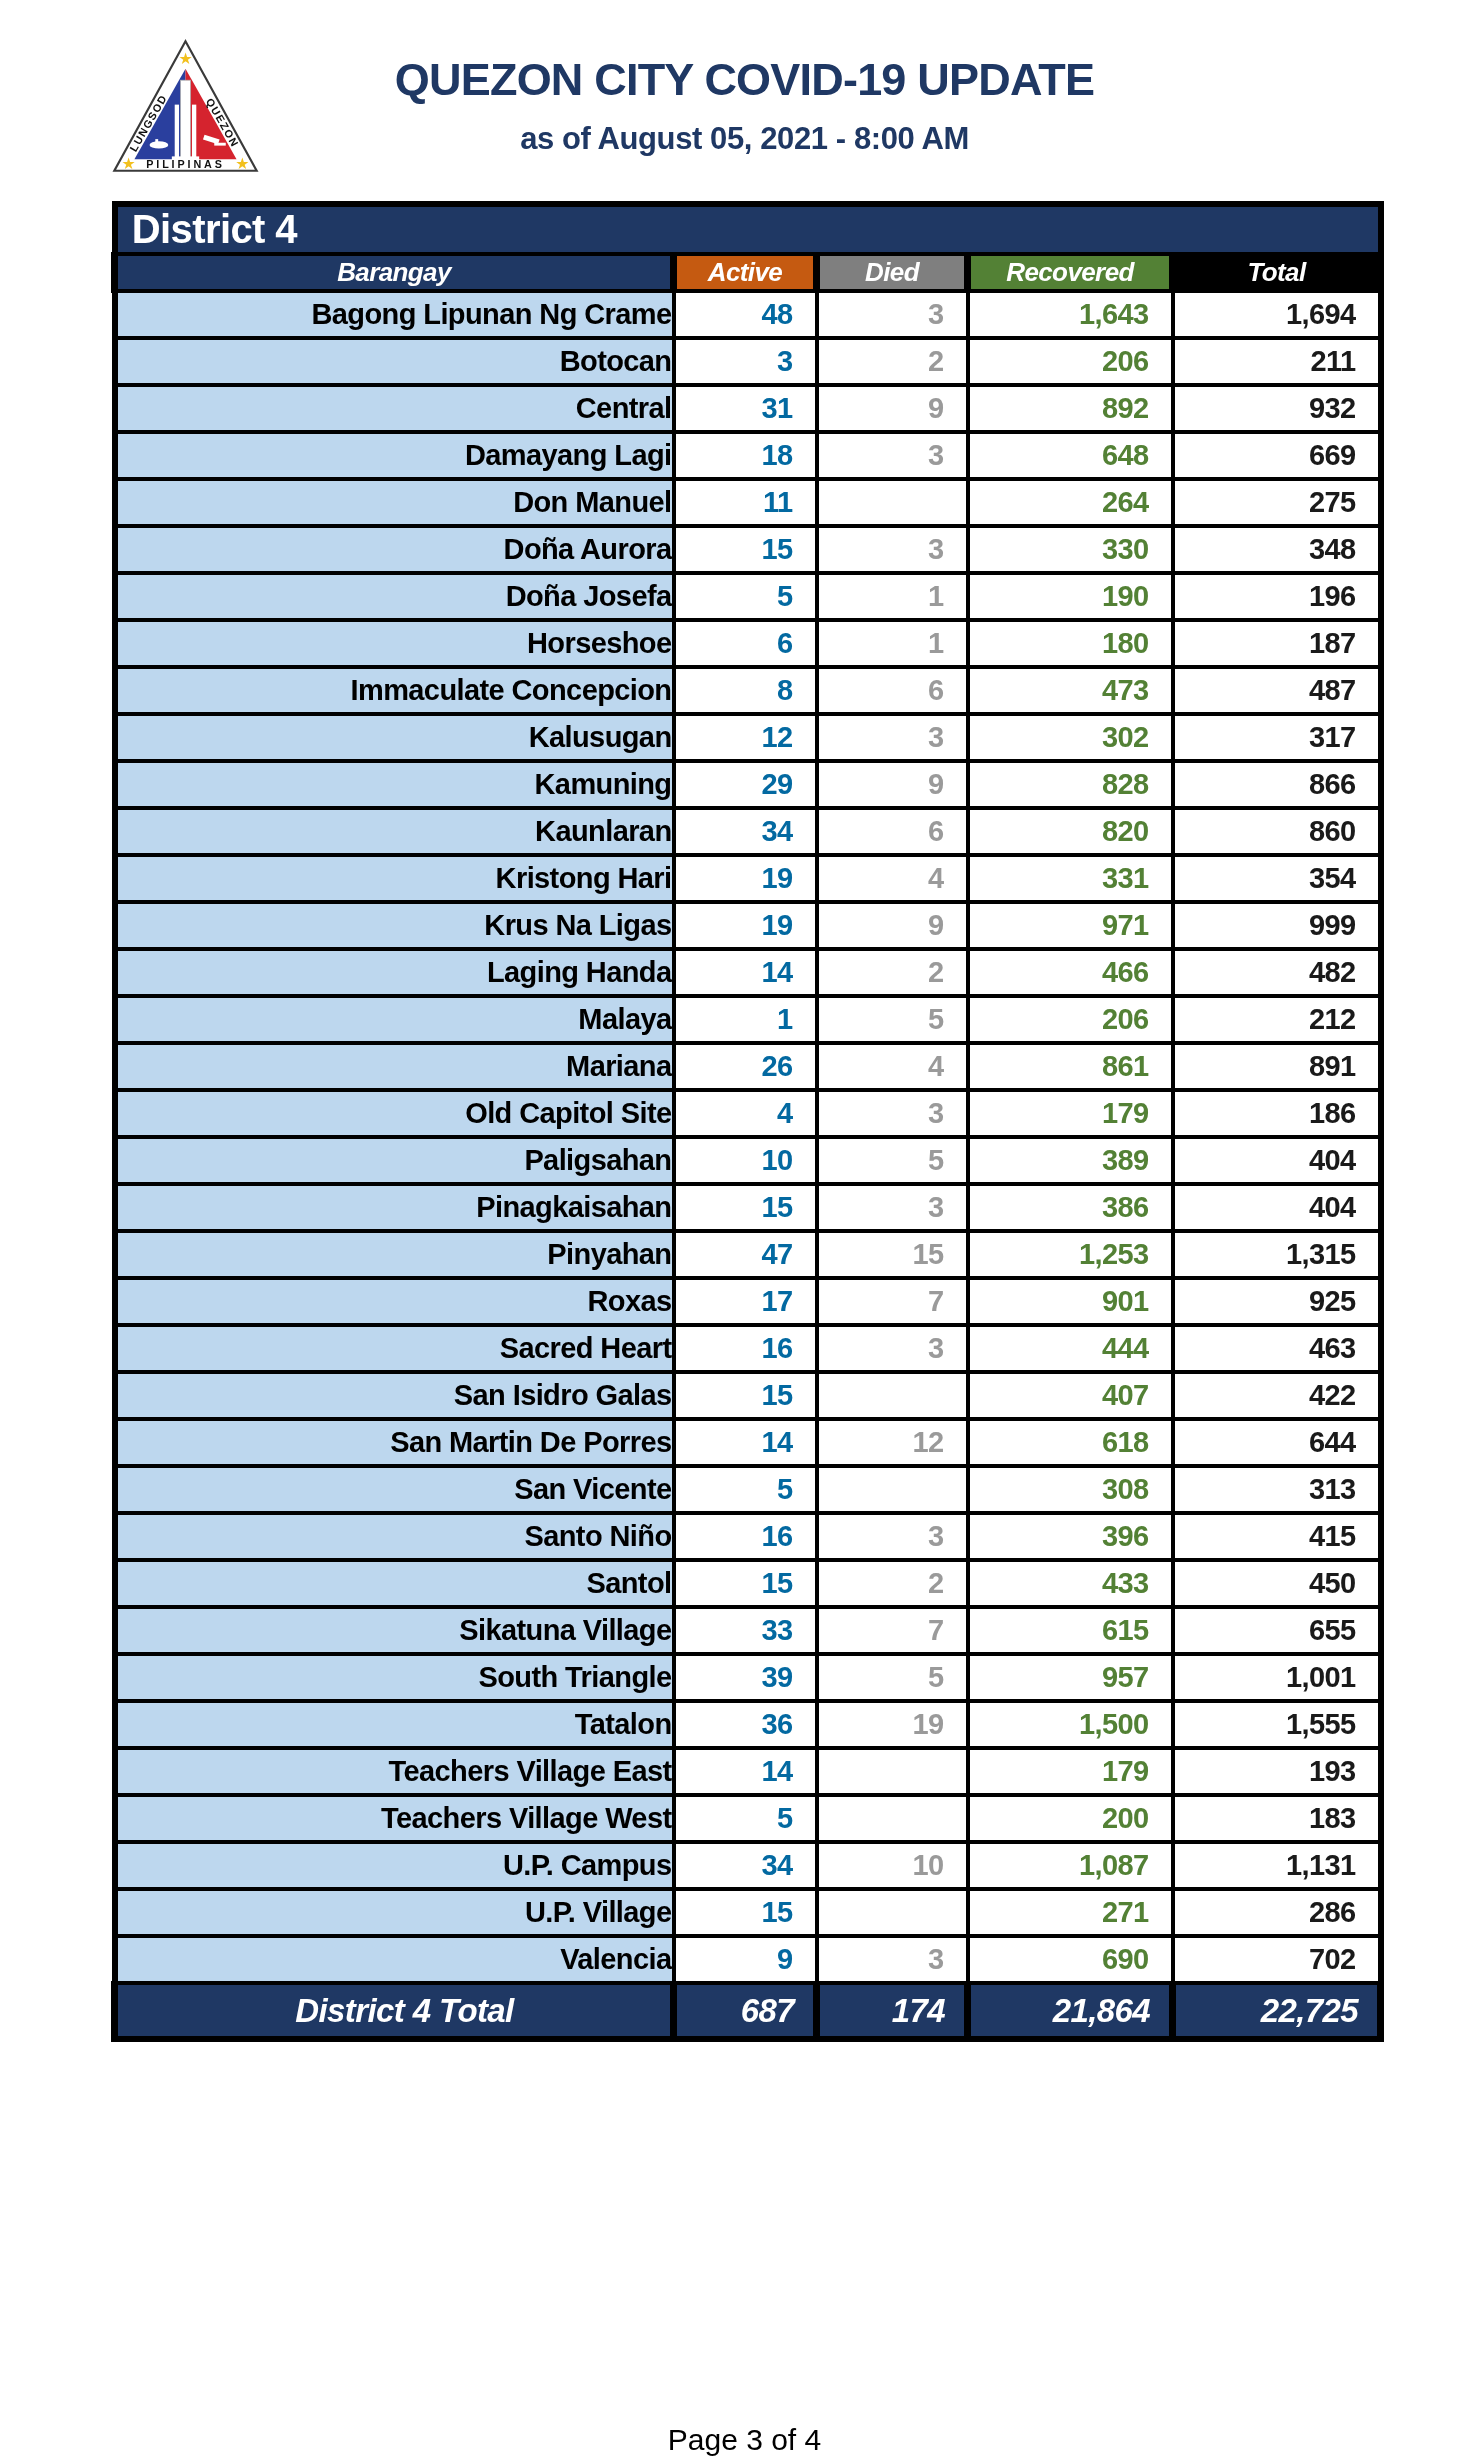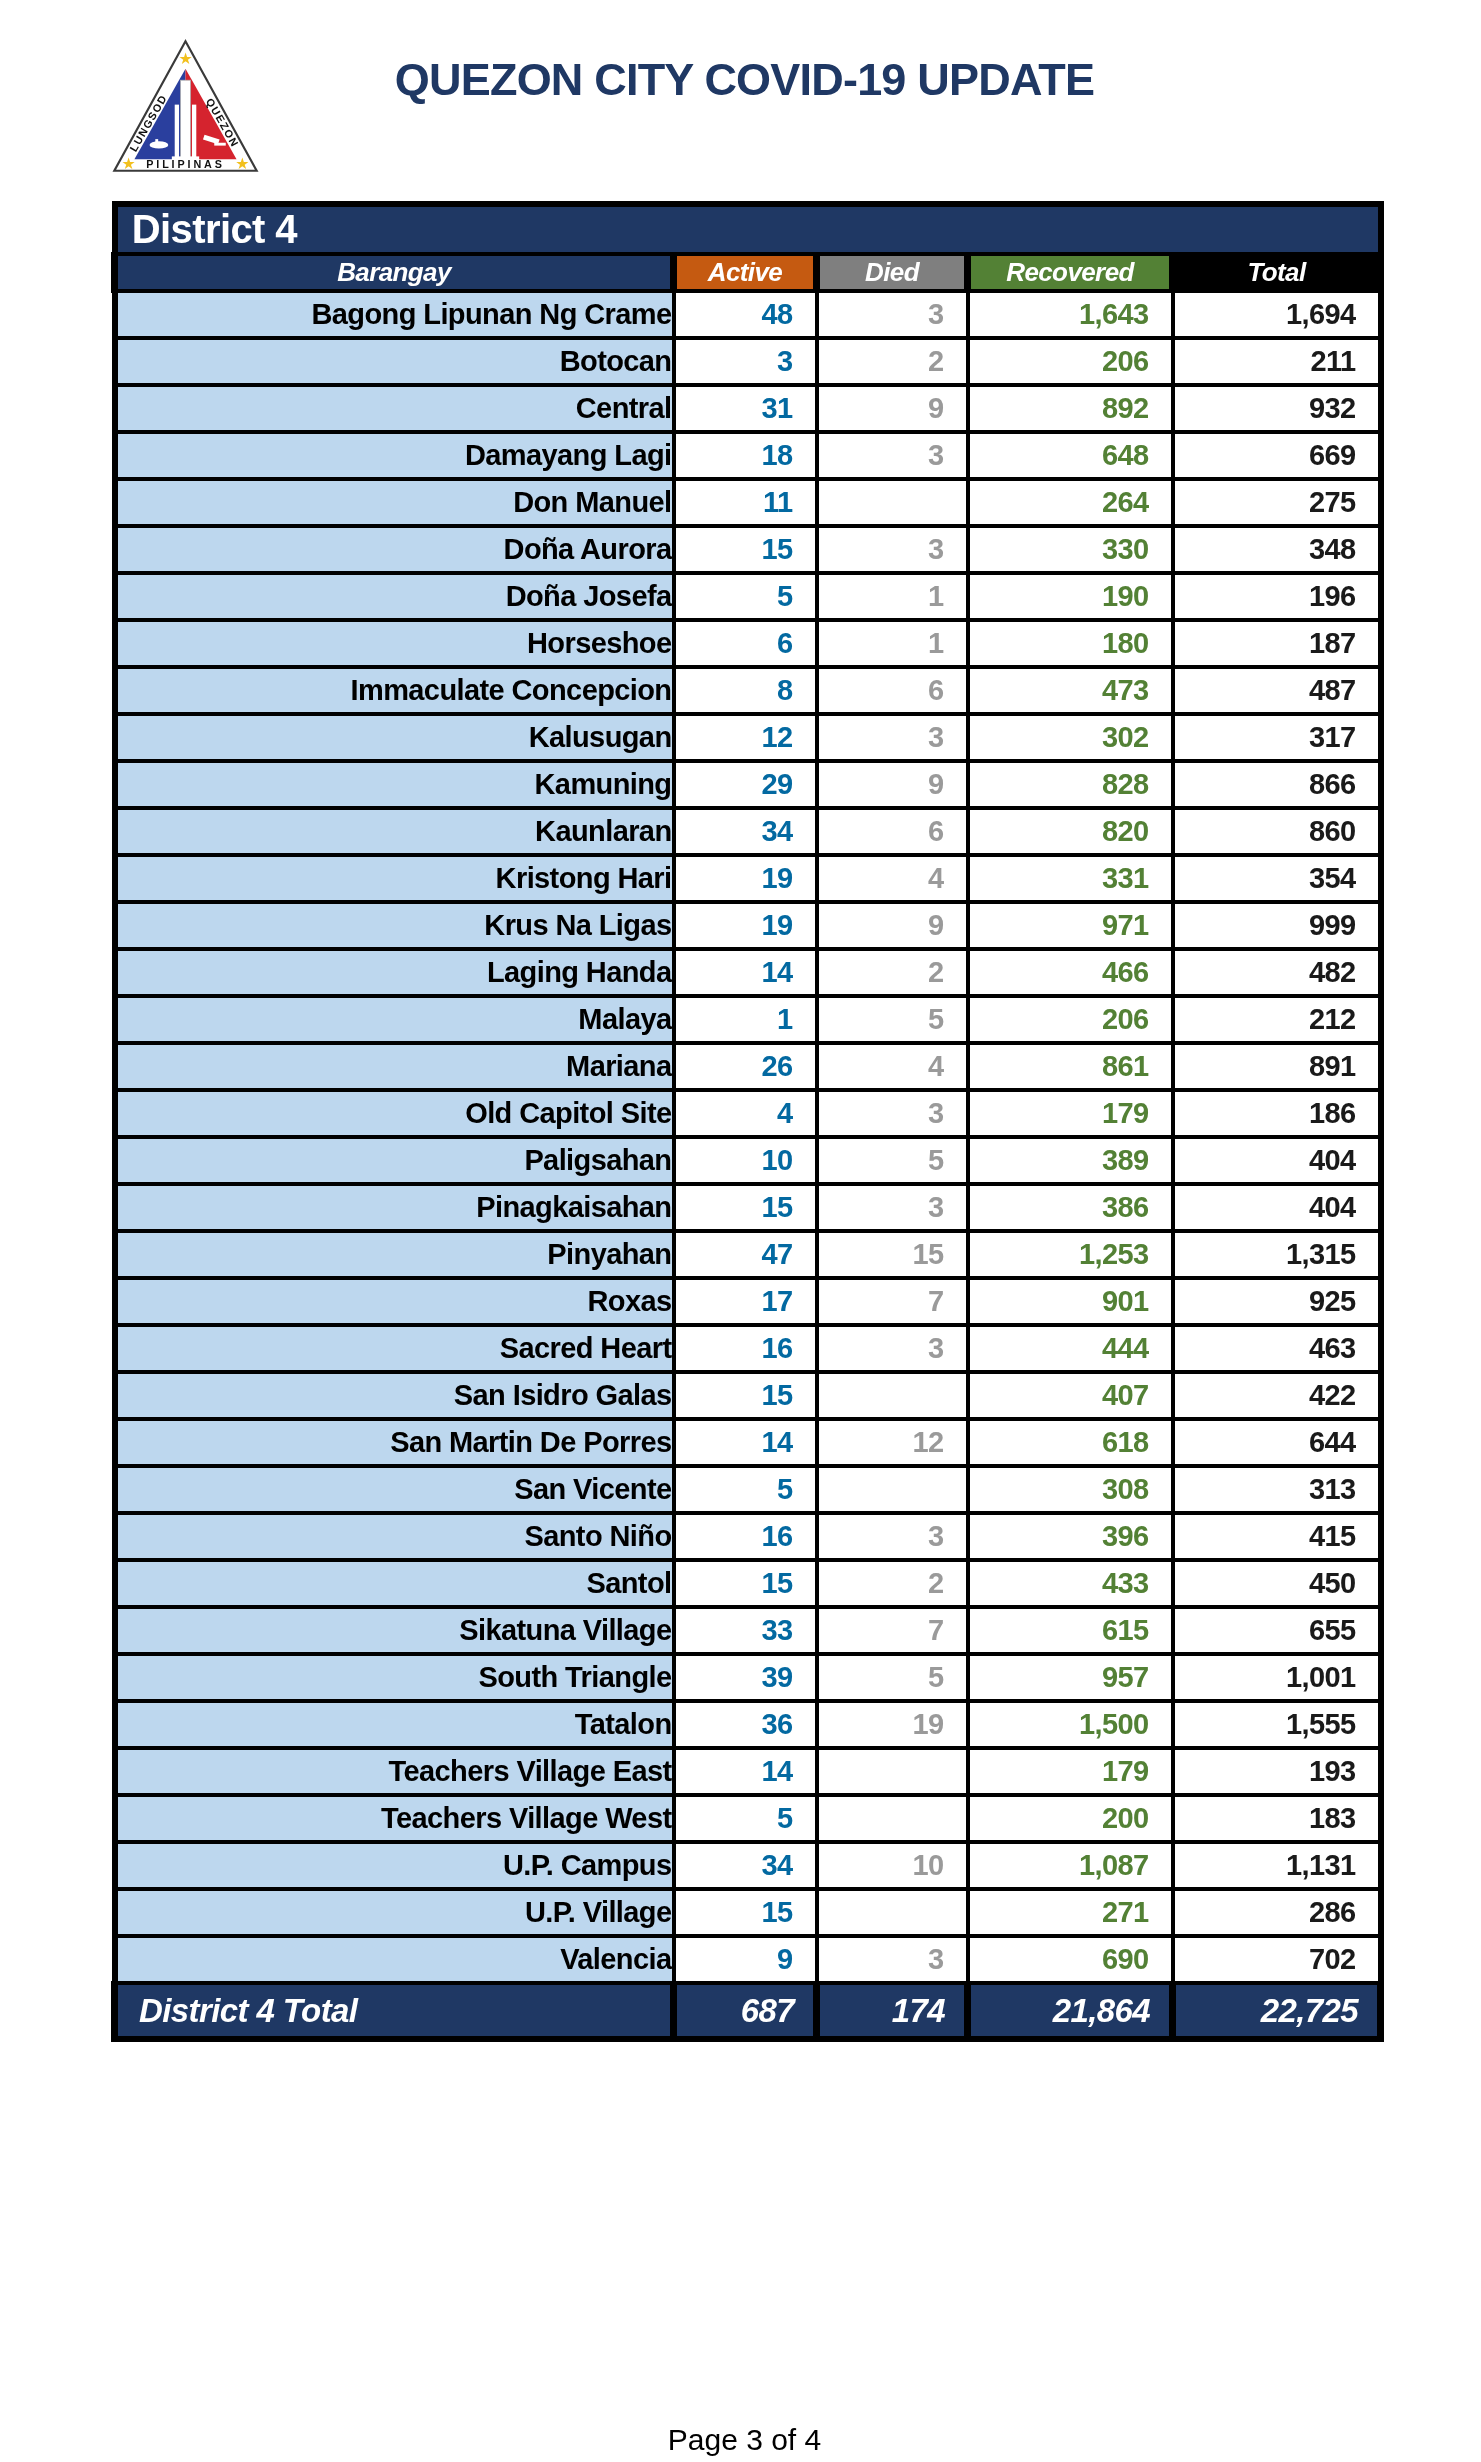--- a/index.html
+++ b/index.html
@@ -55,21 +55,21 @@
   td.v-active    { color:#0369a1; }
   td.v-died      { color:#9A9A9A; }
   td.v-recovered { color:#538135; }
   td.v-total     { color:#1a1a1a; }
 
   .total-row td {
     height:56px; background:#1F3864; color:#fff;
     font-size:33px; font-weight:bold; font-style:italic;
     border-left-width:7.2px; border-right-width:7.2px;
   }
-  .total-row td.t-label { text-align:left; padding-left:21px; }
+  .total-row td.t-label { text-align:center; padding-left:21px; }
   .total-row td.t-num   { text-align:right; padding-right:19px; }
 
   
   .page-footer {
     position:absolute; left:111px; top:2397px; width:1267px;
     text-align:center; font-size:30px; color:#000;margin-top:26px;
   }
 
   
   .seal-txt { font-family:"Liberation Sans", sans-serif; font-weight:bold; fill:#111; }
@@ -98,20 +98,21 @@
     <text x="105" y="40" text-anchor="middle" font-size="22" fill="#f2c01e">★</text>
     <text x="26" y="186" text-anchor="middle" font-size="22" fill="#f2c01e">★</text>
     <text x="184" y="186" text-anchor="middle" font-size="22" fill="#f2c01e">★</text>
 
     <text class="seal-txt" font-size="15" letter-spacing="2" text-anchor="middle" transform="translate(58,124) rotate(-60)">LUNGSOD</text>
     <text class="seal-txt" font-size="15" letter-spacing="2" text-anchor="middle" transform="translate(152,124) rotate(60)">QUEZON</text>
     <text class="seal-txt" font-size="15" letter-spacing="4" text-anchor="middle" x="105" y="184">PILIPINAS</text>
   </svg>
 
   <div class="main-title">QUEZON CITY COVID-19 UPDATE</div>
+  <div class="subtitle">as of August 05, 2021 - 8:00 AM</div>
 
   <table class="covid">
     <colgroup>
       <col style="width:559px">
         <col style="width:143px">
         <col style="width:151px">
         <col style="width:205px">
         <col style="width:208px">
     </colgroup>
     <thead>

